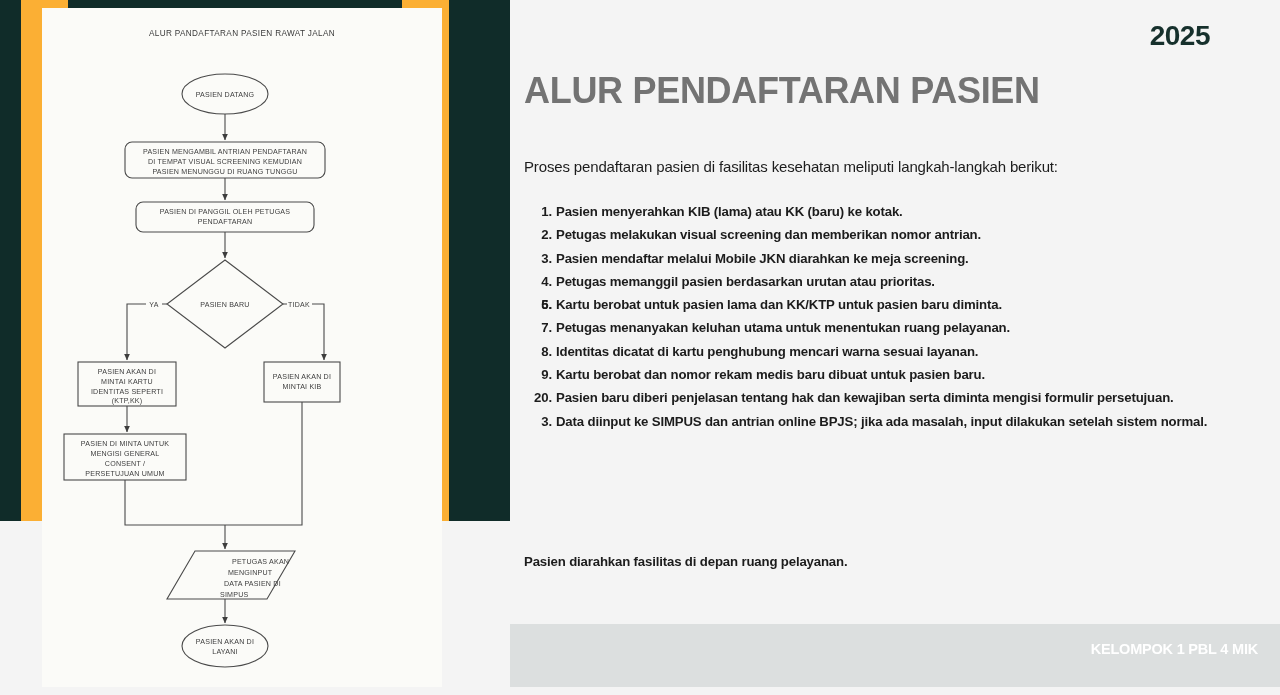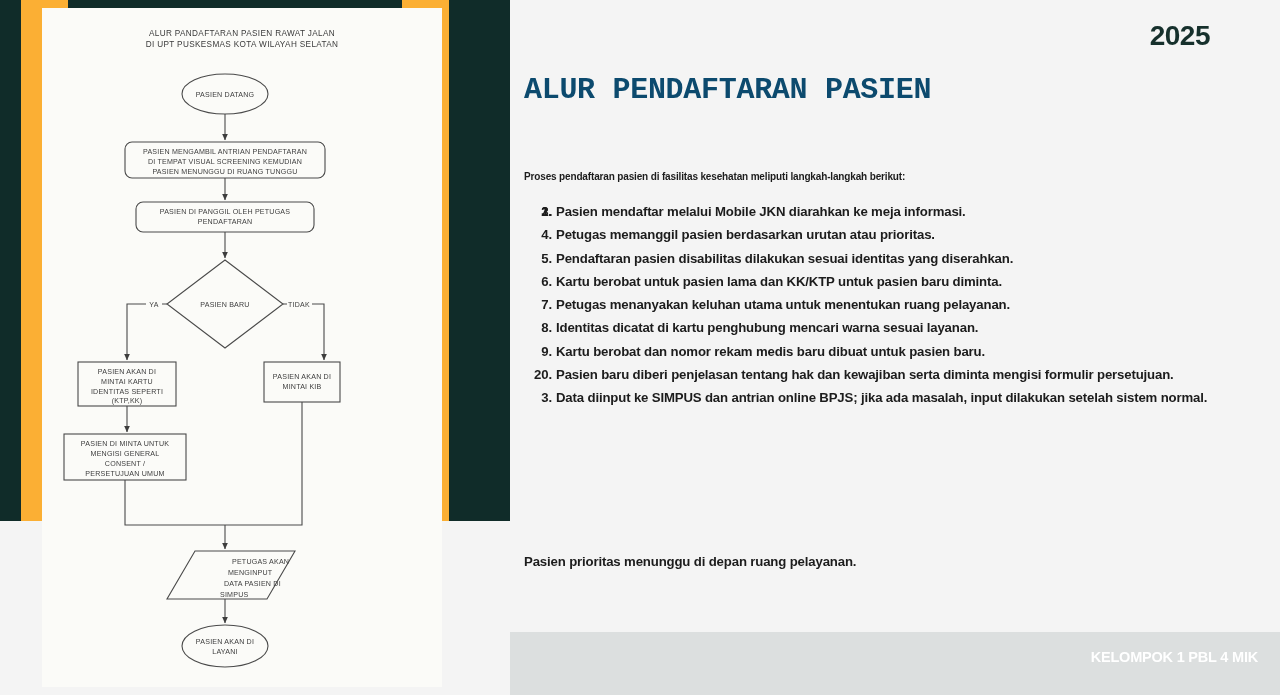--- a/index.html
+++ b/index.html
@@ -109,38 +109,37 @@
     font-size: 28px;
     font-weight: 700;
     color: #16302c;
     letter-spacing: -0.5px;
     font-family: "Liberation Sans", sans-serif;
   }
   .headline {
     position: absolute;
     left: 14px;
     top: 74px;
-    font-size: 30px;
+    font-size: 36px;
     line-height: 33px;
     font-weight: 700;
-    color: #0c4a6e;
+    color: #737373;
     letter-spacing: -0.3px;
-    font-family: Liberation Mono, monospace;
+    font-family: Liberation Sans, sans-serif;
     text-transform: uppercase;
   }
   .lede {
     position: absolute;
     left: 14px;
     top: 158px;
     width: 700px;
-    font-size: 10px;
-    font-weight: 700;
+    font-size: 15px;
+    font-weight: 400;
     color: #1c1c1c;
     letter-spacing: -0.15px;
-    margin-top: 13px;
   }
   .steps {
     position: absolute;
     left: 14px;
     top: 200px;
     width: 752px;
     list-style: none;
     counter-reset: stepnum;
   }
   .steps li {
@@ -168,21 +167,21 @@
     font-size: 13.2px;
     line-height: 23.3px;
     font-weight: 700;
     color: #1c1c1c;
     letter-spacing: -0.15px;
   }
   .footer-band {
     position: absolute;
     left: 0;
     right: 0;
-    bottom: 0;
+    bottom: 8px;
     height: 63px;
     background: #dcdfdf;
   }
   .footer-text {
     position: absolute;
     right: 22px;
     top: 17px;
     font-size: 14.5px;
     font-weight: 700;
     color: #ffffff;
@@ -196,21 +195,20 @@
 
   <div class="left-panel">
     <div class="orange-bar left"></div>
     <div class="orange-bar right"></div>
 
     <div class="chart-card">
       <div class="chart-inner">
 
         <div class="fc-title">
           <div>ALUR PANDAFTARAN PASIEN RAWAT JALAN</div>
-          <div>DI UPT PUSKESMAS KOTA WILAYAH SELATAN</div>
         </div>
 
         <svg class="fc-svg" viewBox="0 0 400 679">
           <defs>
             <marker id="ah" markerWidth="7" markerHeight="7" refX="5.4" refY="3" orient="auto">
               <path d="M0,0.4 L5.6,3 L0,5.6 z" fill="#3d3d3d"></path>
             </marker>
           </defs>
 
           <ellipse class="shape" cx="183" cy="86" rx="43" ry="20"></ellipse>
@@ -283,33 +281,33 @@
 
     <div class="year">2025</div>
 
     <h1 class="headline">
       <span>ALUR PENDAFTARAN PASIEN</span><br>
     </h1>
 
     <p class="lede">Proses pendaftaran pasien di fasilitas kesehatan meliputi langkah-langkah berikut:</p>
 
     <ol class="steps" id="steps-list">
-        <li><span class="num">1.</span></li>
-        <li><span class="num">2.</span></li>
-        <li><span class="num">3.</span><span>Pasien mendaftar melalui Mobile JKN diarahkan ke meja informasi.</span></li>
+        <li><span class="num">1.</span><span>Pasien menyerahkan KIB (lama) atau KK (baru) ke kotak.</span></li>
+        <li><span class="num">2.</span><span>Petugas melakukan visual screening dan memberikan nomor antrian.</span></li>
+        <li><span class="num">3.</span><span>Pasien mendaftar melalui Mobile JKN diarahkan ke meja screening.</span></li>
         <li><span class="num">4.</span><span>Petugas memanggil pasien berdasarkan urutan atau prioritas.</span></li>
-        <li><span class="num">5.</span><span>Pendaftaran pasien disabilitas dilakukan sesuai identitas yang diserahkan.</span></li>
+        <li><span class="num">5.</span></li>
         <li><span class="num">6.</span><span>Kartu berobat untuk pasien lama dan KK/KTP untuk pasien baru diminta.</span></li>
         <li><span class="num">7.</span><span>Petugas menanyakan keluhan utama untuk menentukan ruang pelayanan.</span></li>
         <li><span class="num">8.</span><span>Identitas dicatat di kartu penghubung mencari warna sesuai layanan.</span></li>
         <li><span class="num">9.</span><span>Kartu berobat dan nomor rekam medis baru dibuat untuk pasien baru.</span></li>
         <li><span class="num">20.</span><span>Pasien baru diberi penjelasan tentang hak dan kewajiban serta diminta mengisi formulir persetujuan.</span></li>
         <li><span class="num">3.</span><span>Data diinput ke SIMPUS dan antrian online BPJS; jika ada masalah, input dilakukan setelah sistem normal.</span></li>
       </ol>
 
-    <p class="closing">Pasien prioritas menunggu di depan ruang pelayanan.</p>
+    <p class="closing">Pasien diarahkan fasilitas di depan ruang pelayanan.</p>
 
     <div class="footer-band">
       <div class="footer-text">KELOMPOK 1 PBL 4 MIK</div>
     </div>
   </div>
 
 </div>
 
 </body></html>

